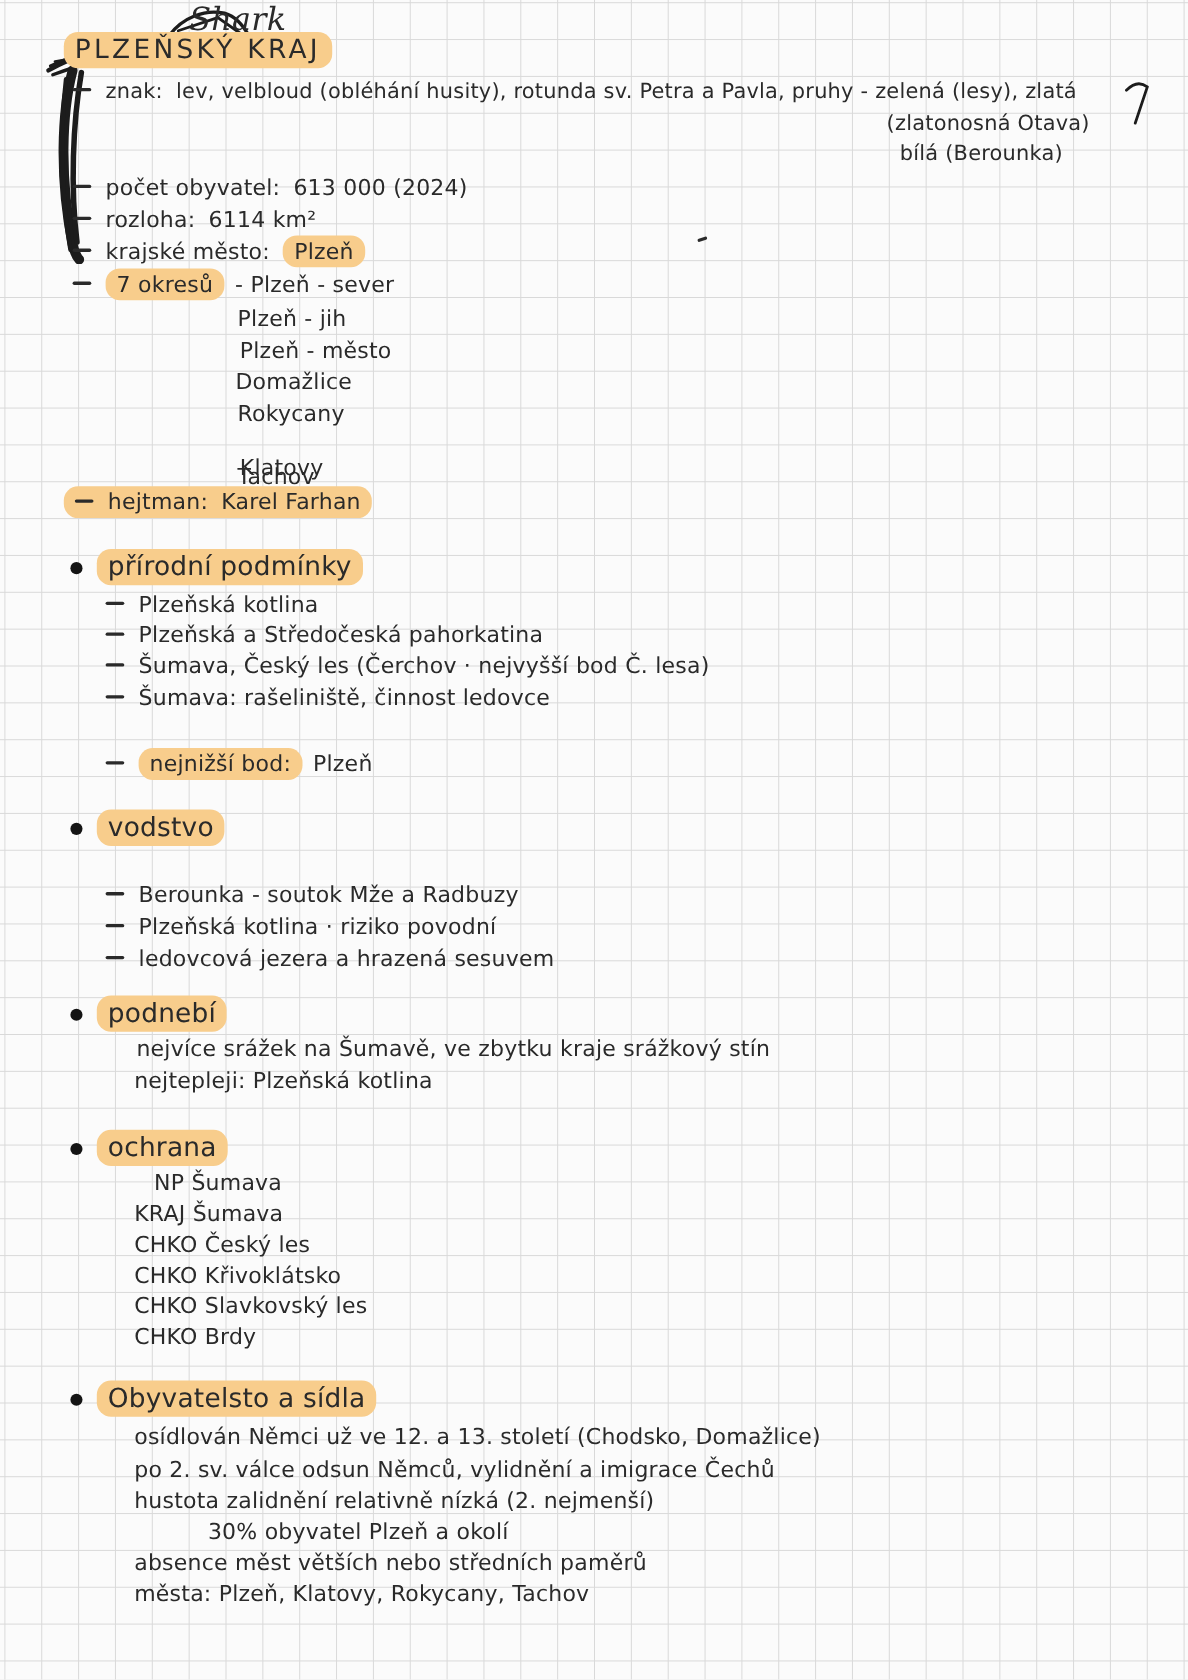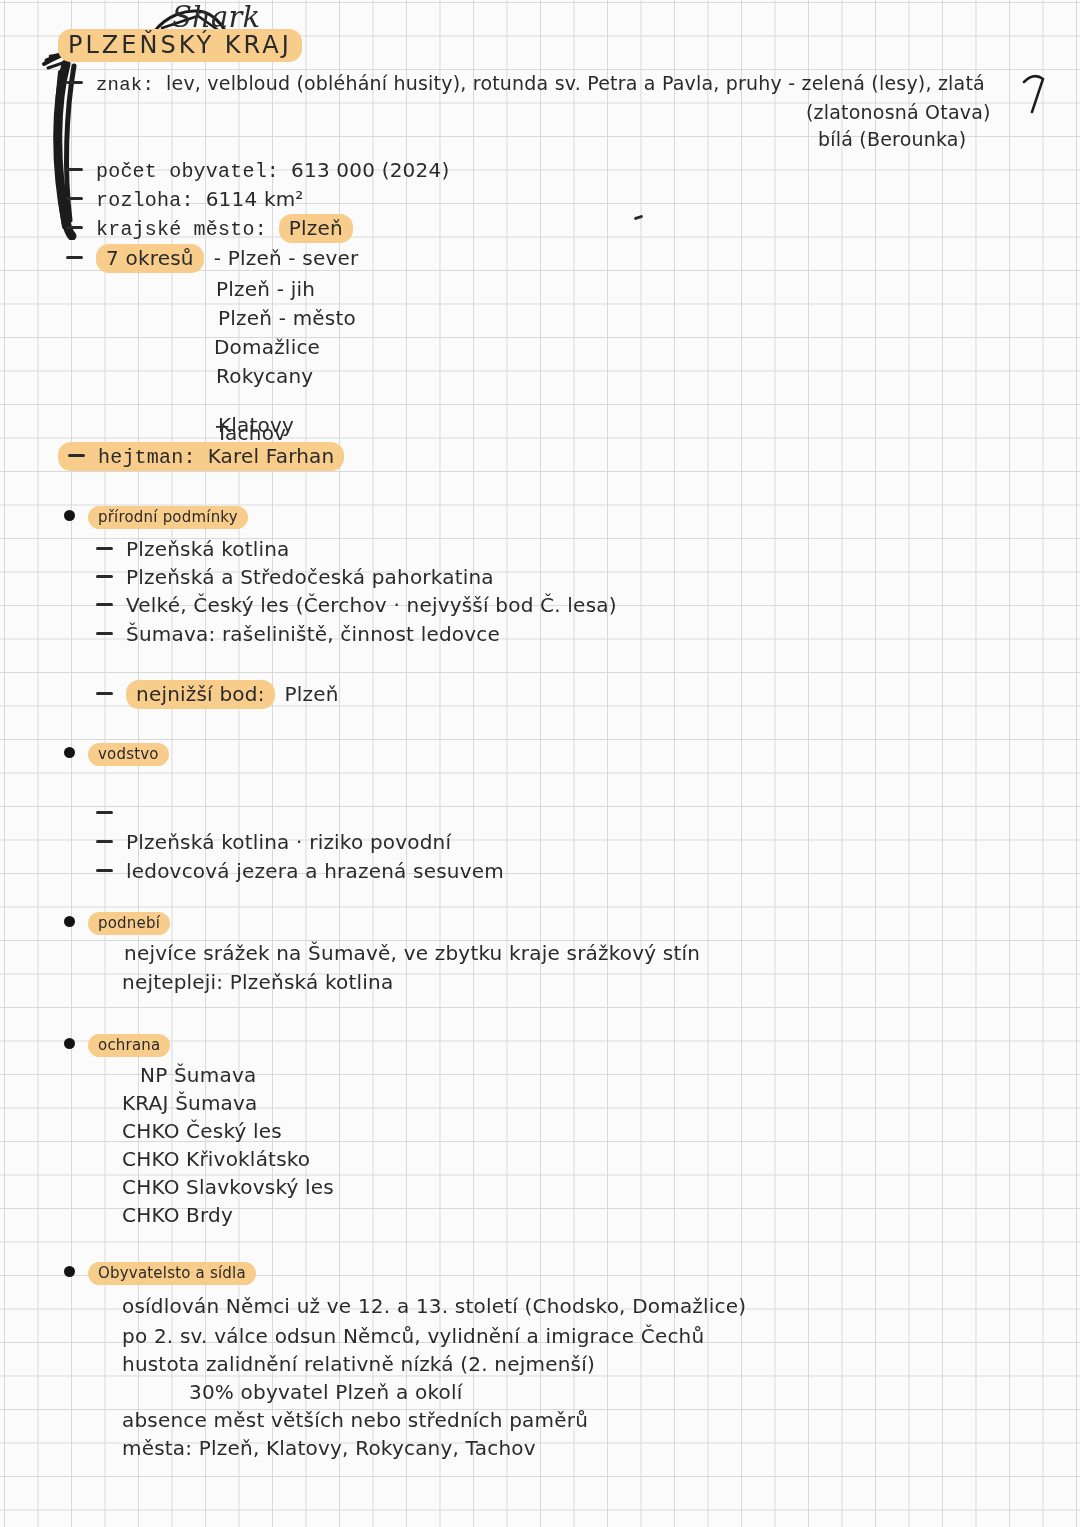--- a/index.html
+++ b/index.html
@@ -10,23 +10,23 @@
       linear-gradient(to right,#d9d9d9 1px,transparent 1px),
       linear-gradient(to bottom,#d9d9d9 1px,transparent 1px);
     background-size:33.5px 33.5px;background-position:4px 2px;
     font-family:"DejaVu Sans",sans-serif;color:#2a2a2a;
   }
   .line{position:absolute;white-space:nowrap;font-size:20px;line-height:30px;letter-spacing:.2px;}
   .small{font-size:19px;}
   .dash{display:inline-block;width:17px;height:3px;background:#2a2a2a;border-radius:2px;vertical-align:6px;margin-right:13px;}
   .bullet{display:inline-block;width:11px;height:11px;background:#141414;border-radius:50%;vertical-align:1px;margin-right:13px;}
   .hl{background:#f8cd8c;border-radius:13px;padding:2px 10px 3px;}
-  .lbl{margin-right:12px;font-family:Liberation Mono, monospace;}
+  .lbl{margin-right:12px;}
   .gap-l{margin-left:10px;}
-  .heading-text{font-size:15px;}
+  .heading-text{font-size:24px;}
   .title-text{font-size:24px;letter-spacing:3px;}
   .script{font-family:"DejaVu Serif",serif;font-style:italic;font-size:29px;}
   .doodle,.arrow{position:absolute;}
   .stray{position:absolute;width:9px;height:3px;background:#2a2a2a;border-radius:2px;transform:rotate(-18deg);}
 </style>
 </head>
 <body>
 
 <div class="page">
 
@@ -84,34 +84,34 @@
   <div class="line" style="left:64px;top:500px">
     <span class="bullet"></span><span class="hl heading-text">přírodní podmínky</span>
   </div>
   <div class="line" style="left:96px;top:534px">
     <span class="dash"></span><span>Plzeňská kotlina</span>
   </div>
   <div class="line" style="left:96px;top:562px">
     <span class="dash"></span><span>Plzeňská a Středočeská pahorkatina</span>
   </div>
   <div class="line" style="left:96px;top:590px">
-    <span class="dash"></span><span>Velké, Český les (Čerchov · nejvyšší bod Č. lesa)</span>
+    <span class="dash"></span><span>Šumava, Český les (Čerchov · nejvyšší bod Č. lesa)</span>
   </div>
   <div class="line" style="left:96px;top:619px">
     <span class="dash"></span><span>Šumava: rašeliniště, činnost ledovce</span>
   </div>
   <div class="line" style="left:96px;top:679px">
     <span class="dash"></span><span class="hl">nejnižší bod:</span><span class="gap-l">Plzeň</span>
   </div>
 
   <div class="line" style="left:64px;top:737px">
     <span class="bullet"></span><span class="hl heading-text">vodstvo</span>
   </div>
   <div class="line" style="left:96px;top:798px">
-    <span class="dash"></span>
+    <span class="dash"></span><span>Berounka - soutok Mže a Radbuzy</span>
   </div>
   <div class="line" style="left:96px;top:827px">
     <span class="dash"></span><span>Plzeňská kotlina · riziko povodní</span>
   </div>
   <div class="line" style="left:96px;top:856px">
     <span class="dash"></span><span>ledovcová jezera a hrazená sesuvem</span>
   </div>
 
   <div class="line" style="left:64px;top:906px">
     <span class="bullet"></span><span class="hl heading-text">podnebí</span>

